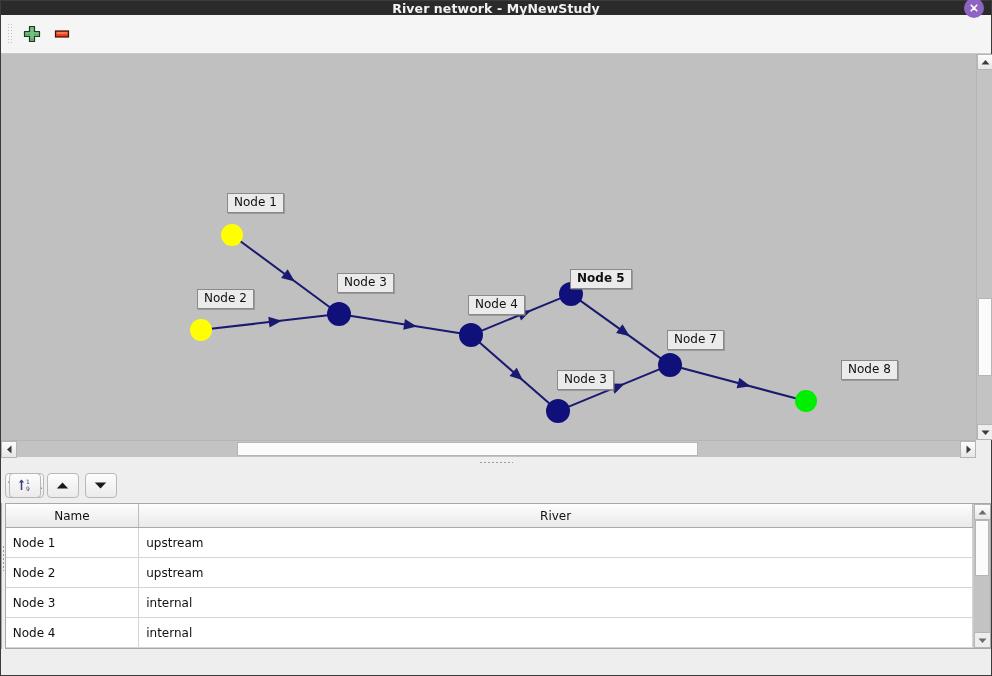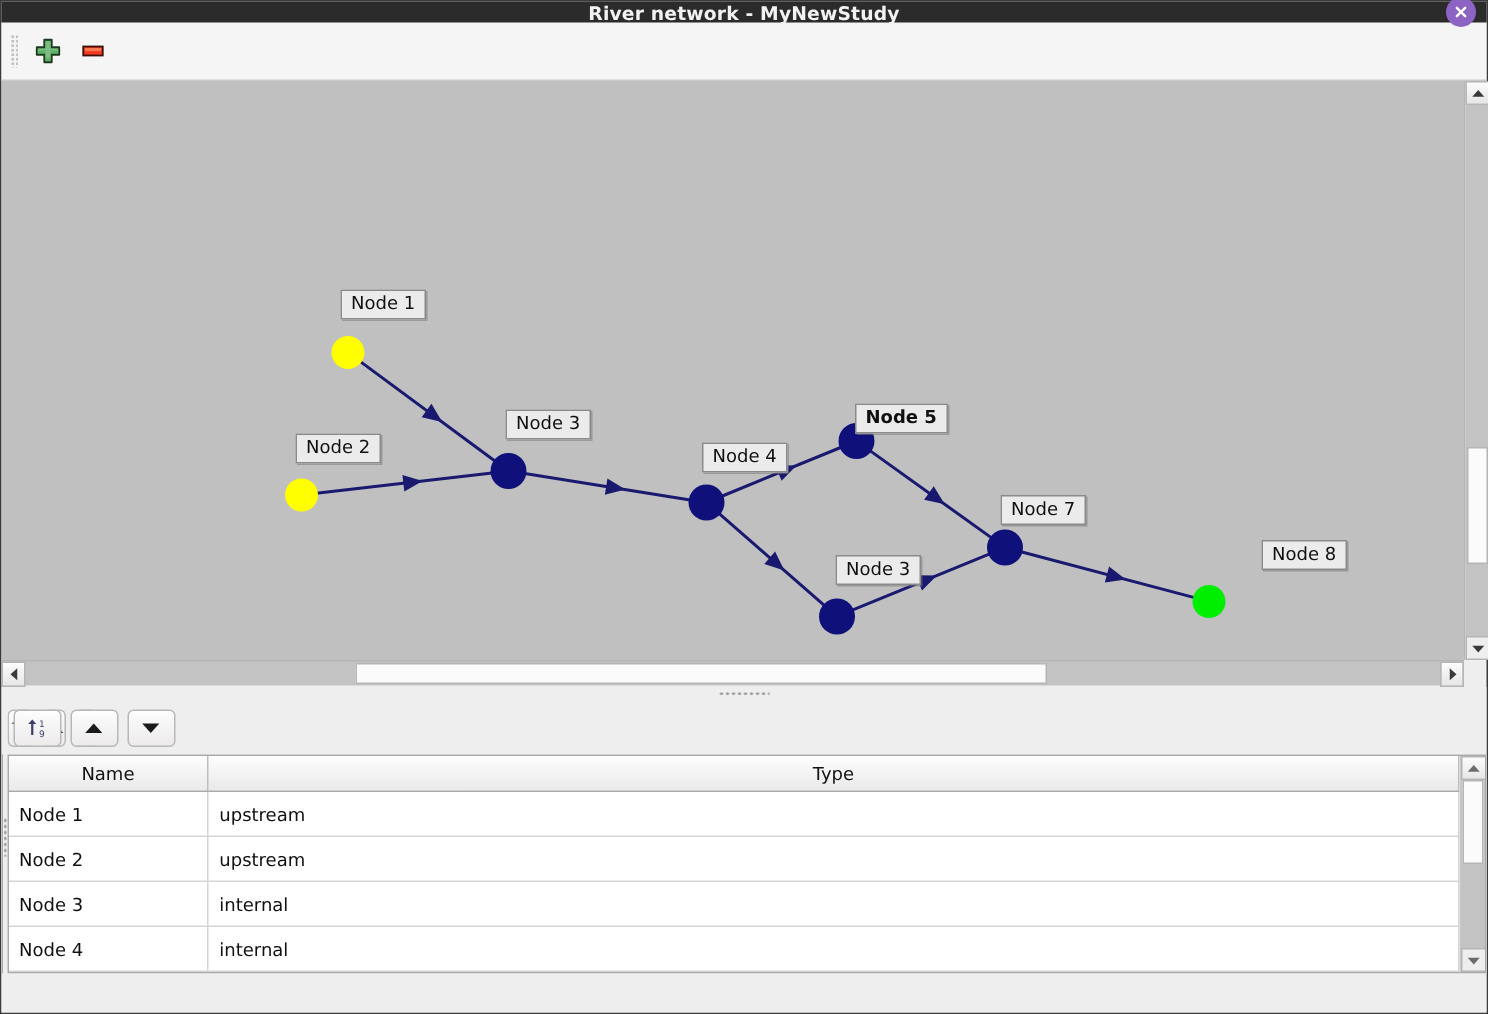--- a/index.html
+++ b/index.html
@@ -468,21 +468,21 @@
       <div class="table-frame">
         <div class="table-scrollarea">
           <table class="grid">
             <colgroup>
                 <col style="width:133px">
                 <col>
               </colgroup>
             <thead>
                 <tr id="nodes-head">
                   <th>Name</th>
-                  <th>Type</th>
+                  <th>River</th>
                 </tr>
               </thead>
             <tbody id="nodes-body">
                 <tr>
                   <td>Node 1</td>
                   <td>upstream</td>
                 </tr>
                 <tr>
                   <td>Node 2</td>
                   <td>upstream</td>

